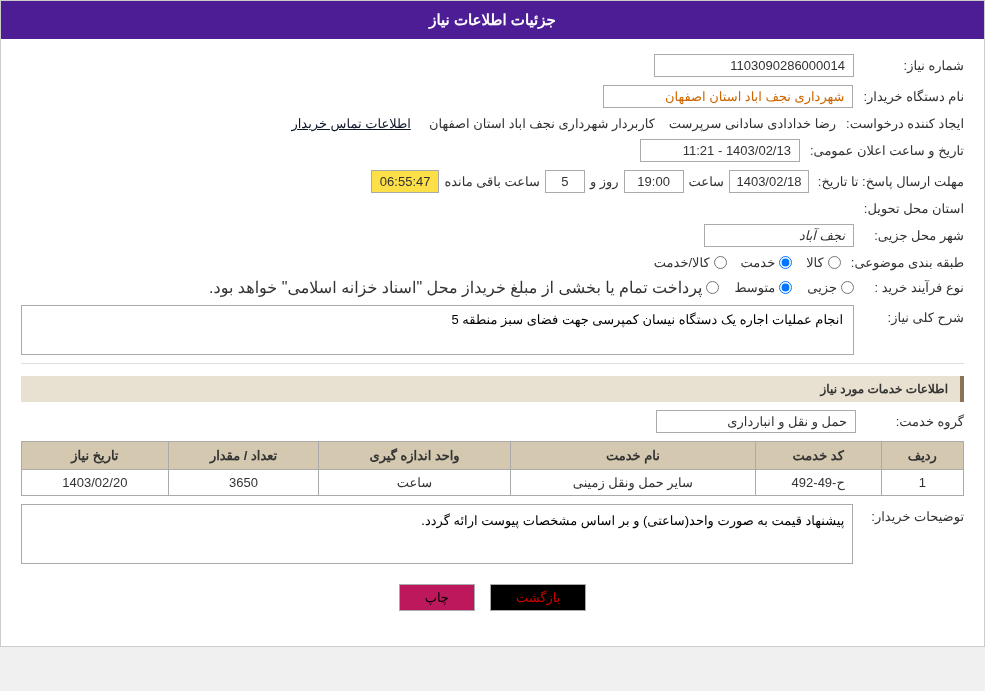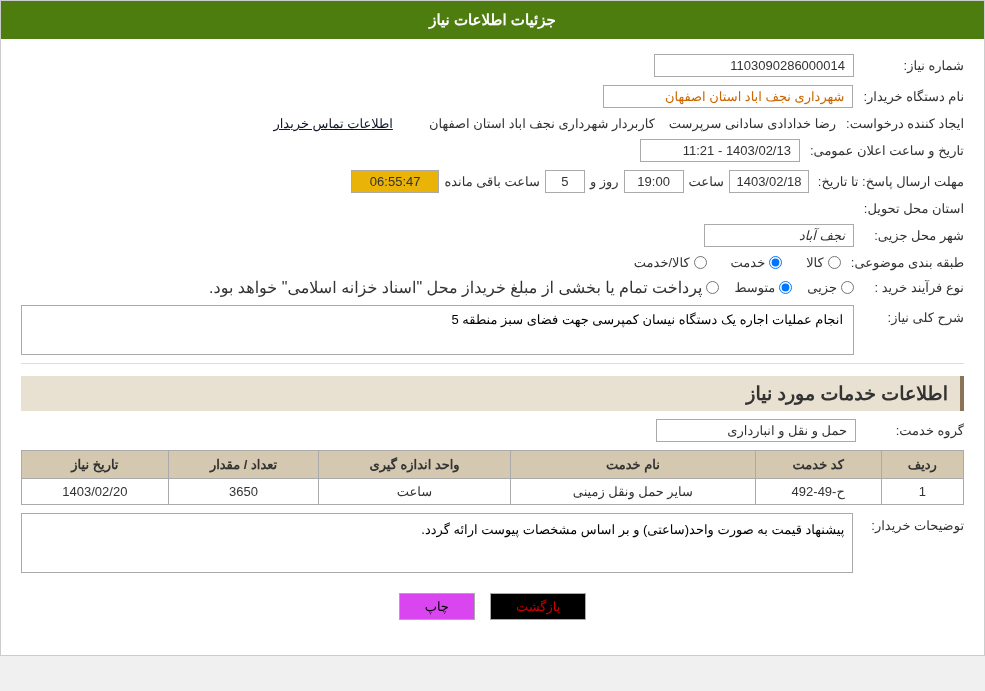--- a/index.html
+++ b/index.html
@@ -10,21 +10,21 @@
       font-size: 13px;
       color: #333;
     }
     .page-wrapper {
       max-width: 985px;
       margin: 0 auto;
       background: #fff;
       border: 1px solid #ccc;
     }
     .header-bar {
-      background: #4d7c0f;
+      background: #4c1d95;
       color: #fff;
       text-align: center;
       padding: 10px 0;
       font-size: 15px;
       font-weight: bold;
     }
     .content {
       padding: 15px 20px;
     }
     .info-row {
@@ -56,49 +56,49 @@
       color: #cc6600;
     }
     .inline-label {
       white-space: nowrap;
       color: #333;
     }
     .section-title {
       background: #e8e0d0;
       padding: 6px 12px;
       font-weight: bold;
-      font-size: 19px;
+      font-size: 12px;
       margin: 12px 0 8px 0;
       border-right: 4px solid #8B7355;
     }
     .time-row {
       display: flex;
       align-items: center;
       gap: 5px;
       margin-bottom: 8px;
       flex-wrap: nowrap;
     }
     .small-box {
       border: 1px solid #aaa;
       padding: 3px 6px;
       background: #fff;
       min-width: 80px;
       text-align: center;
     }
     .countdown-box {
       border: 1px solid #aaa;
-      padding: 3px 18px;
-      background: #eab308;
+      padding: 3px 8px;
+      background: #fde047;
       color: #333;
       text-align: right;
     }
     .radio-group {
       display: flex;
       align-items: center;
-      gap: 24px;
+      gap: 14px;
       flex-direction: row-reverse;
     }
     .radio-item {
       display: flex;
       align-items: center;
       gap: 4px;
       flex-direction: row-reverse;
     }
     .purchase-type-row {
       display: flex;
@@ -165,21 +165,21 @@
       font-size: 13px;
       resize: none;
     }
     .bottom-buttons {
       display: flex;
       justify-content: center;
       gap: 15px;
       margin: 20px 0;
     }
     .btn-print {
-      background: #d946ef;
+      background: #be185d;
       border: 1px solid #aaa;
       padding: 5px 25px;
       cursor: pointer;
       font-size: 13px;
       font-family: Tahoma, Arial, sans-serif;
     }
     .btn-back {
       background: #000000;
       border: 1px solid #aaa;
       padding: 5px 25px;
@@ -221,21 +221,21 @@
     </div>
 
     <div class="info-row">
       <span class="label">نام دستگاه خریدار:</span>
       <div class="value-box-orange">شهرداری نجف اباد استان اصفهان</div>
     </div>
 
     <div class="info-row">
       <span class="label">ایجاد کننده درخواست:</span>
       <span style="margin-left:4px;">رضا خدادادی سادانی سرپرست</span>
-      <span style="margin-left:26px;">کاربردار شهرداری نجف اباد استان اصفهان</span>
+      <span style="margin-left:8px;">کاربردار شهرداری نجف اباد استان اصفهان</span>
       <span class="contact-link">اطلاعات تماس خریدار</span>
     </div>
 
     <div class="info-row">
       <span class="label">تاریخ و ساعت اعلان عمومی:</span>
       <div class="value-box" style="min-width:160px;">1403/02/13 - 11:21</div>
     </div>
 
     <div class="time-row">
       <span class="label" style="min-width:150px;">مهلت ارسال پاسخ: تا تاریخ:</span>

